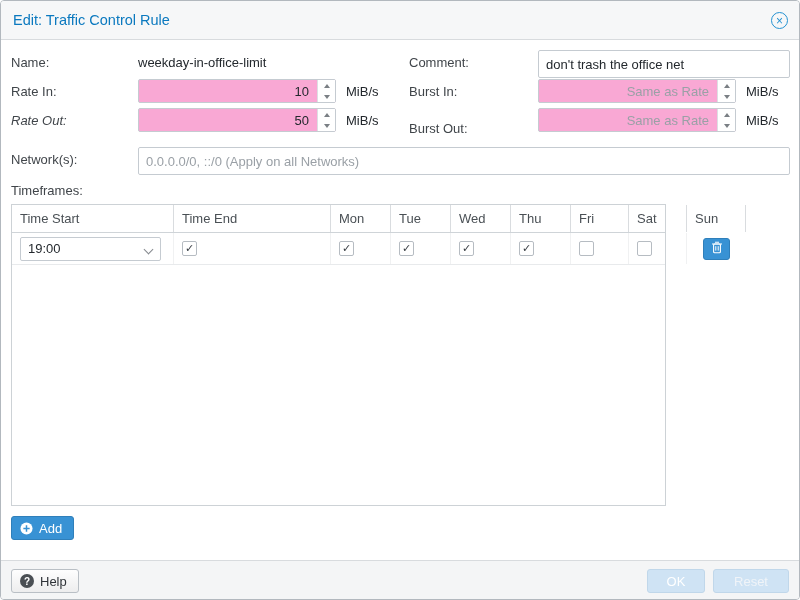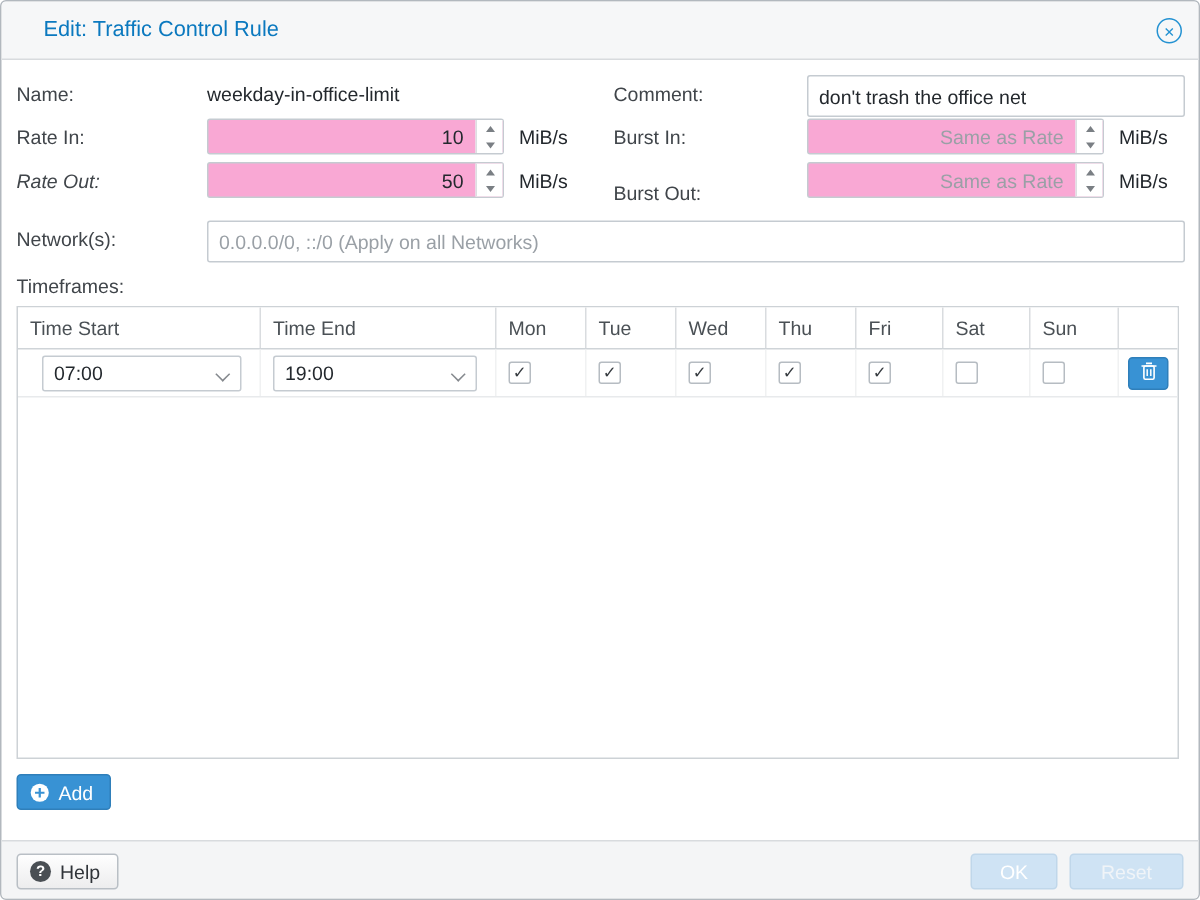--- a/index.html
+++ b/index.html
@@ -7,21 +7,21 @@
     width:800px;height:600px;
     font-family:"Liberation Sans","DejaVu Sans",sans-serif;
     background:#ffffff;position:relative;overflow:hidden;
   }
   .dialog{position:absolute;inset:0;background:#fff;border:1px solid #b2b8be;
     border-radius:4px;box-sizing:border-box;overflow:hidden;}
 
   
   .titlebar{position:absolute;top:0;left:0;right:0;height:39px;background:#f6f7f8;
     border-bottom:1px solid #d8dbde;box-sizing:border-box;display:flex;align-items:center;
-    padding:0 28px;}
+    padding:0 12px;}
   .title{font-size:14.5px;color:#0b79bf;}
   .close-btn{position:absolute;right:11px;top:11px;width:17px;height:17px;border:1px solid #2492d2;
     border-radius:50%;color:#2492d2;display:flex;align-items:center;justify-content:center;
     font-size:12px;line-height:1;cursor:pointer;background:transparent;box-sizing:border-box;}
 
   
   .lbl{position:absolute;font-size:13px;color:#40454a;}
   .val{position:absolute;font-size:13px;color:#23282d;}
   .unit{position:absolute;font-size:13px;color:#23282d;}
   .inp{position:absolute;height:28px;border:1px solid #c5cbd1;border-radius:2px;background:#fff;
@@ -35,21 +35,21 @@
   .numfield input::placeholder{color:#9aa0a6;}
   .spin{position:absolute;top:1px;bottom:1px;right:1px;width:17px;border-left:1px solid #dcdfe2;
     display:flex;flex-direction:column;background:#fff;}
   .sbtn{flex:1;display:flex;align-items:center;justify-content:center;cursor:pointer;}
   .tri-up{width:0;height:0;border-left:3.5px solid transparent;border-right:3.5px solid transparent;
     border-bottom:4.5px solid #7a7f84;}
   .tri-dn{width:0;height:0;border-left:3.5px solid transparent;border-right:3.5px solid transparent;
     border-top:4.5px solid #7a7f84;}
 
   
-  .grid{position:absolute;left:10px;top:203px;width:775px;height:302px;border:1px solid #cdd2d6;
+  .grid{position:absolute;left:10px;top:203px;width:655px;height:302px;border:1px solid #cdd2d6;
     box-sizing:border-box;background:#fff;}
   .gcols{display:grid;grid-template-columns:162px 157px 60px 60px 60px 60px 58px 58px 59px 1fr;}
   .grid-header{height:28px;border-bottom:1px solid #cfd4d8;box-sizing:border-box;background:#fff;}
   .hcell{display:flex;align-items:center;padding:0 8px;font-size:13px;color:#4a5055;
     border-right:1px solid #d9dcdf;box-sizing:border-box;overflow:hidden;white-space:nowrap;}
   .hcell:last-child{border-right:none;}
   .grid-row{height:32px;border-bottom:1px solid #e8eaec;box-sizing:border-box;}
   .rcell{display:flex;align-items:center;border-right:1px solid #f0f1f2;box-sizing:border-box;
     padding:0 6px;}
   .rcell:last-child{border-right:none;justify-content:center;}
@@ -170,26 +170,20 @@
       <div class="hcell">Mon</div>
       <div class="hcell">Tue</div>
       <div class="hcell">Wed</div>
       <div class="hcell">Thu</div>
       <div class="hcell">Fri</div>
       <div class="hcell">Sat</div>
       <div class="hcell">Sun</div>
       <div class="hcell"></div>
     </div>
     <div class="grid-row gcols">
-      <div class="rcell c1">
-        <div class="combo">
-          <span>07:00</span>
-          <span class="chev"></span>
-        </div>
-      </div>
       <div class="rcell c2">
         <div class="combo">
           <span>19:00</span>
           <span class="chev"></span>
         </div>
       </div>
       <div class="rcell day">
           <div class="cb">✓</div>
         </div>
       <div class="rcell day">

